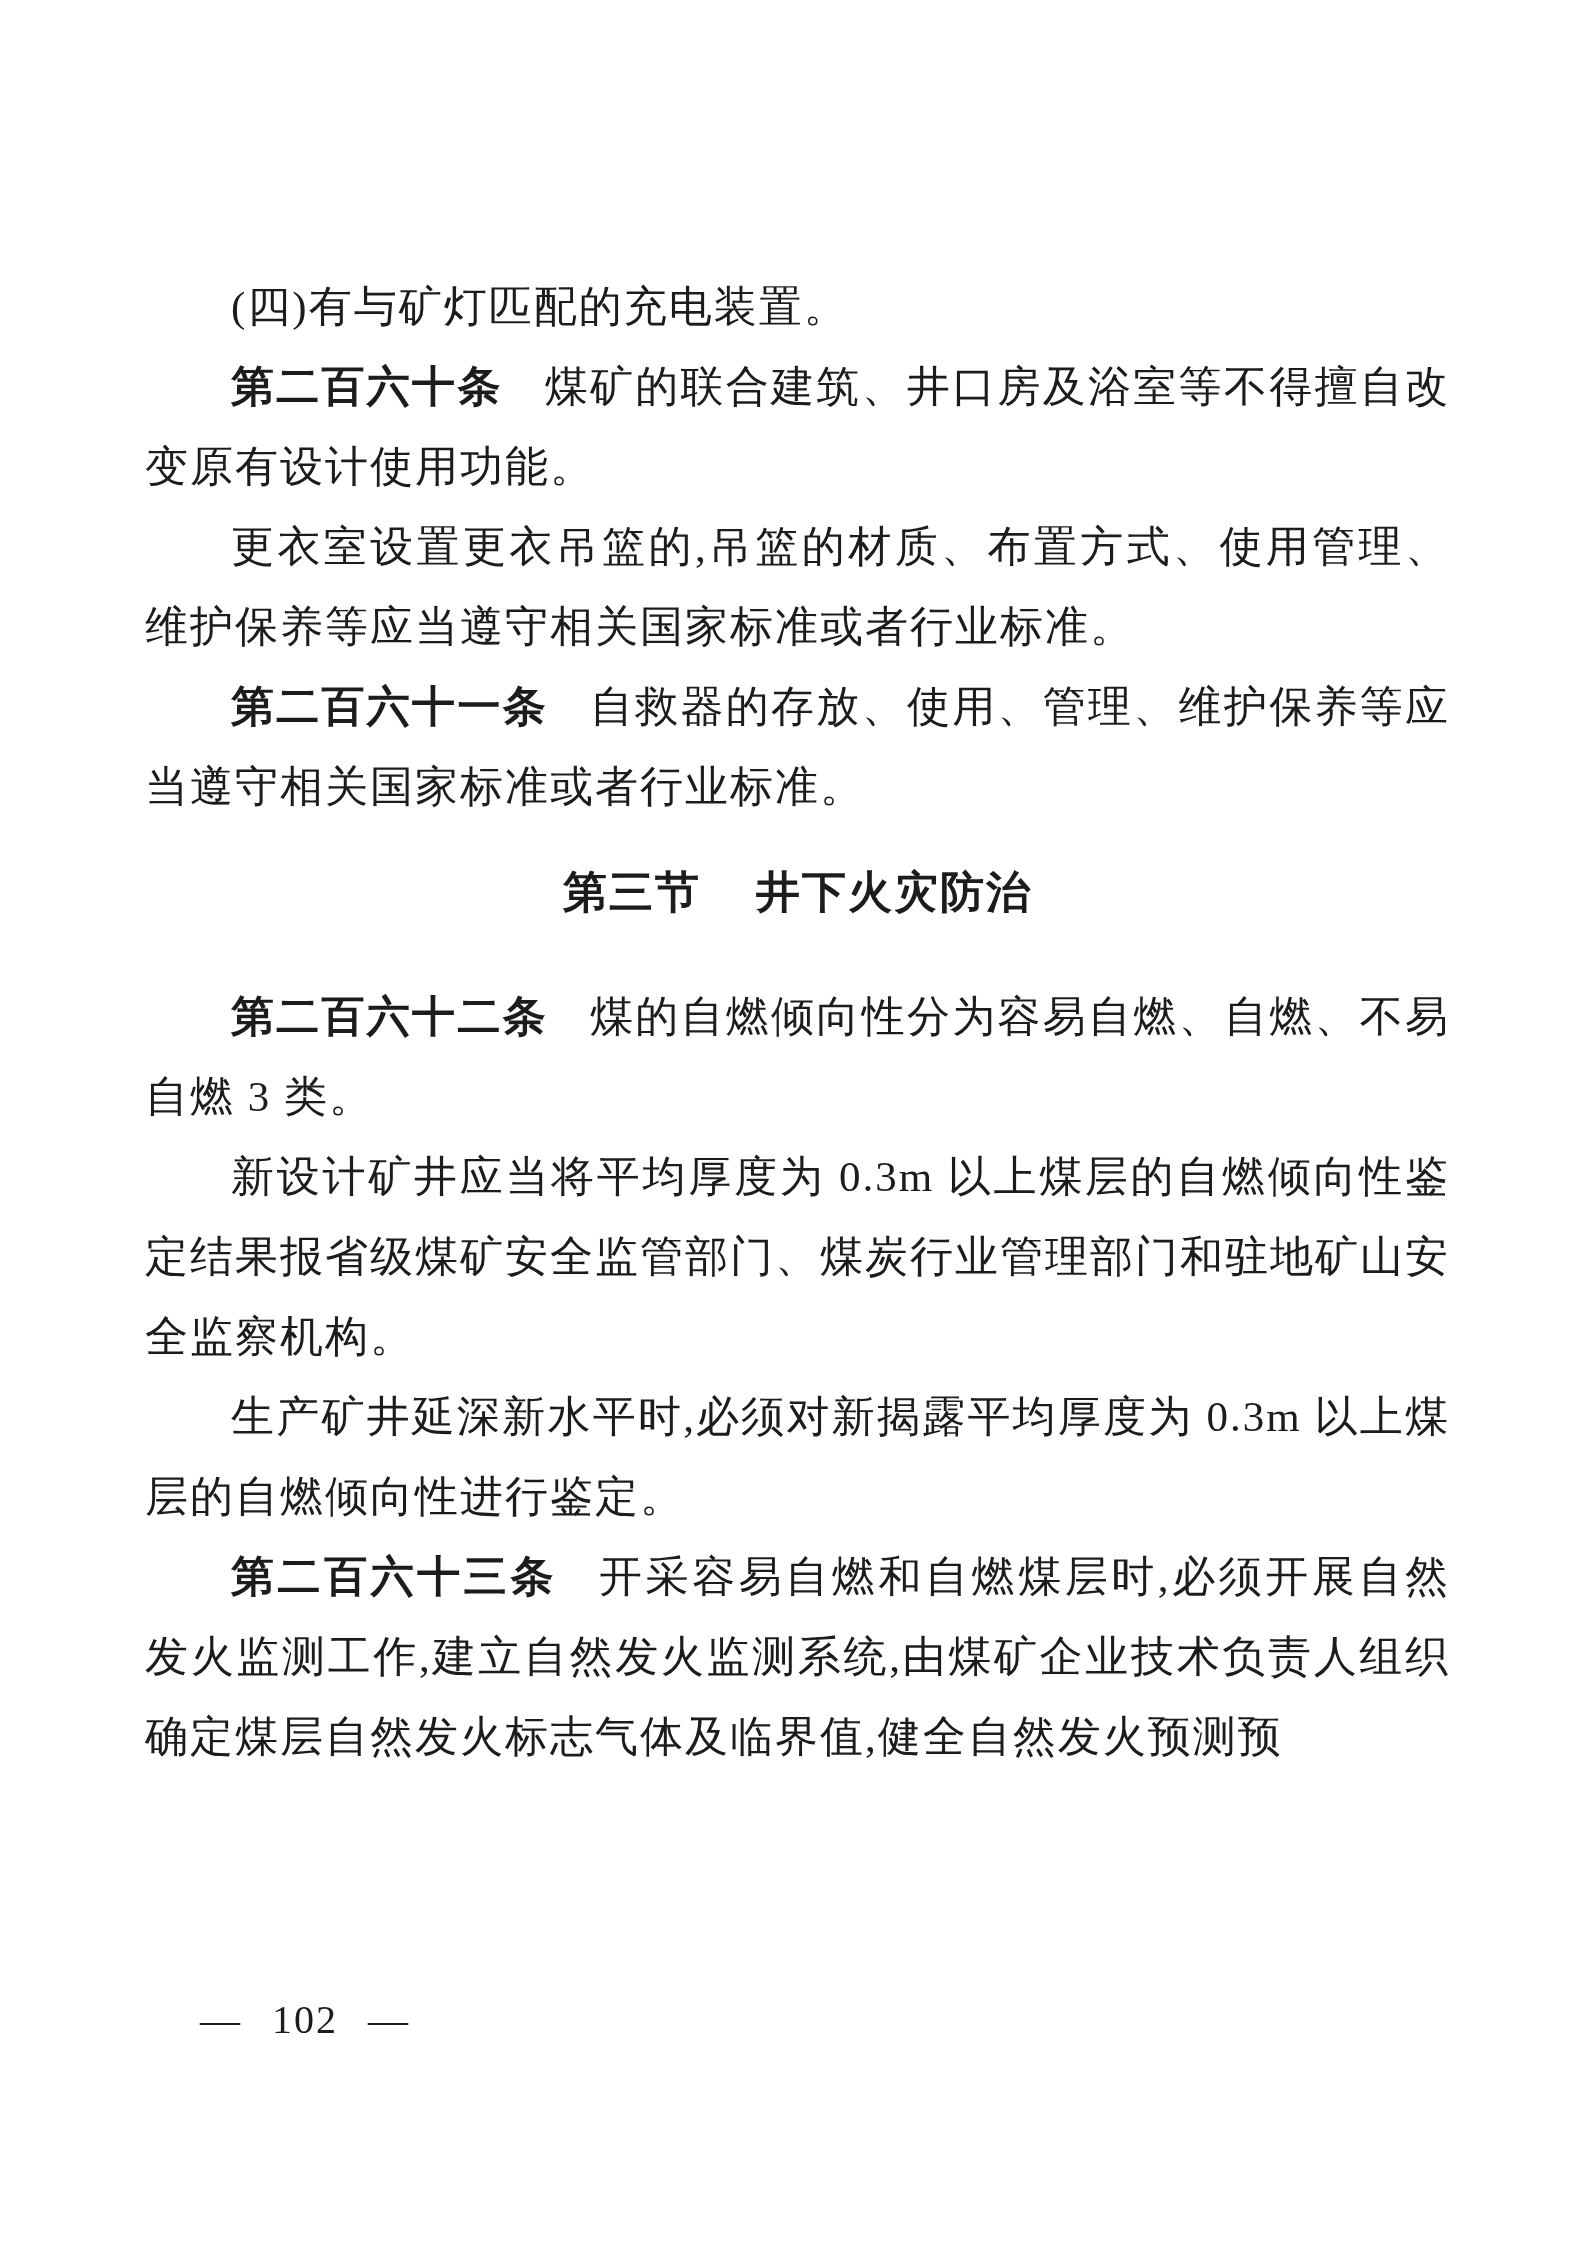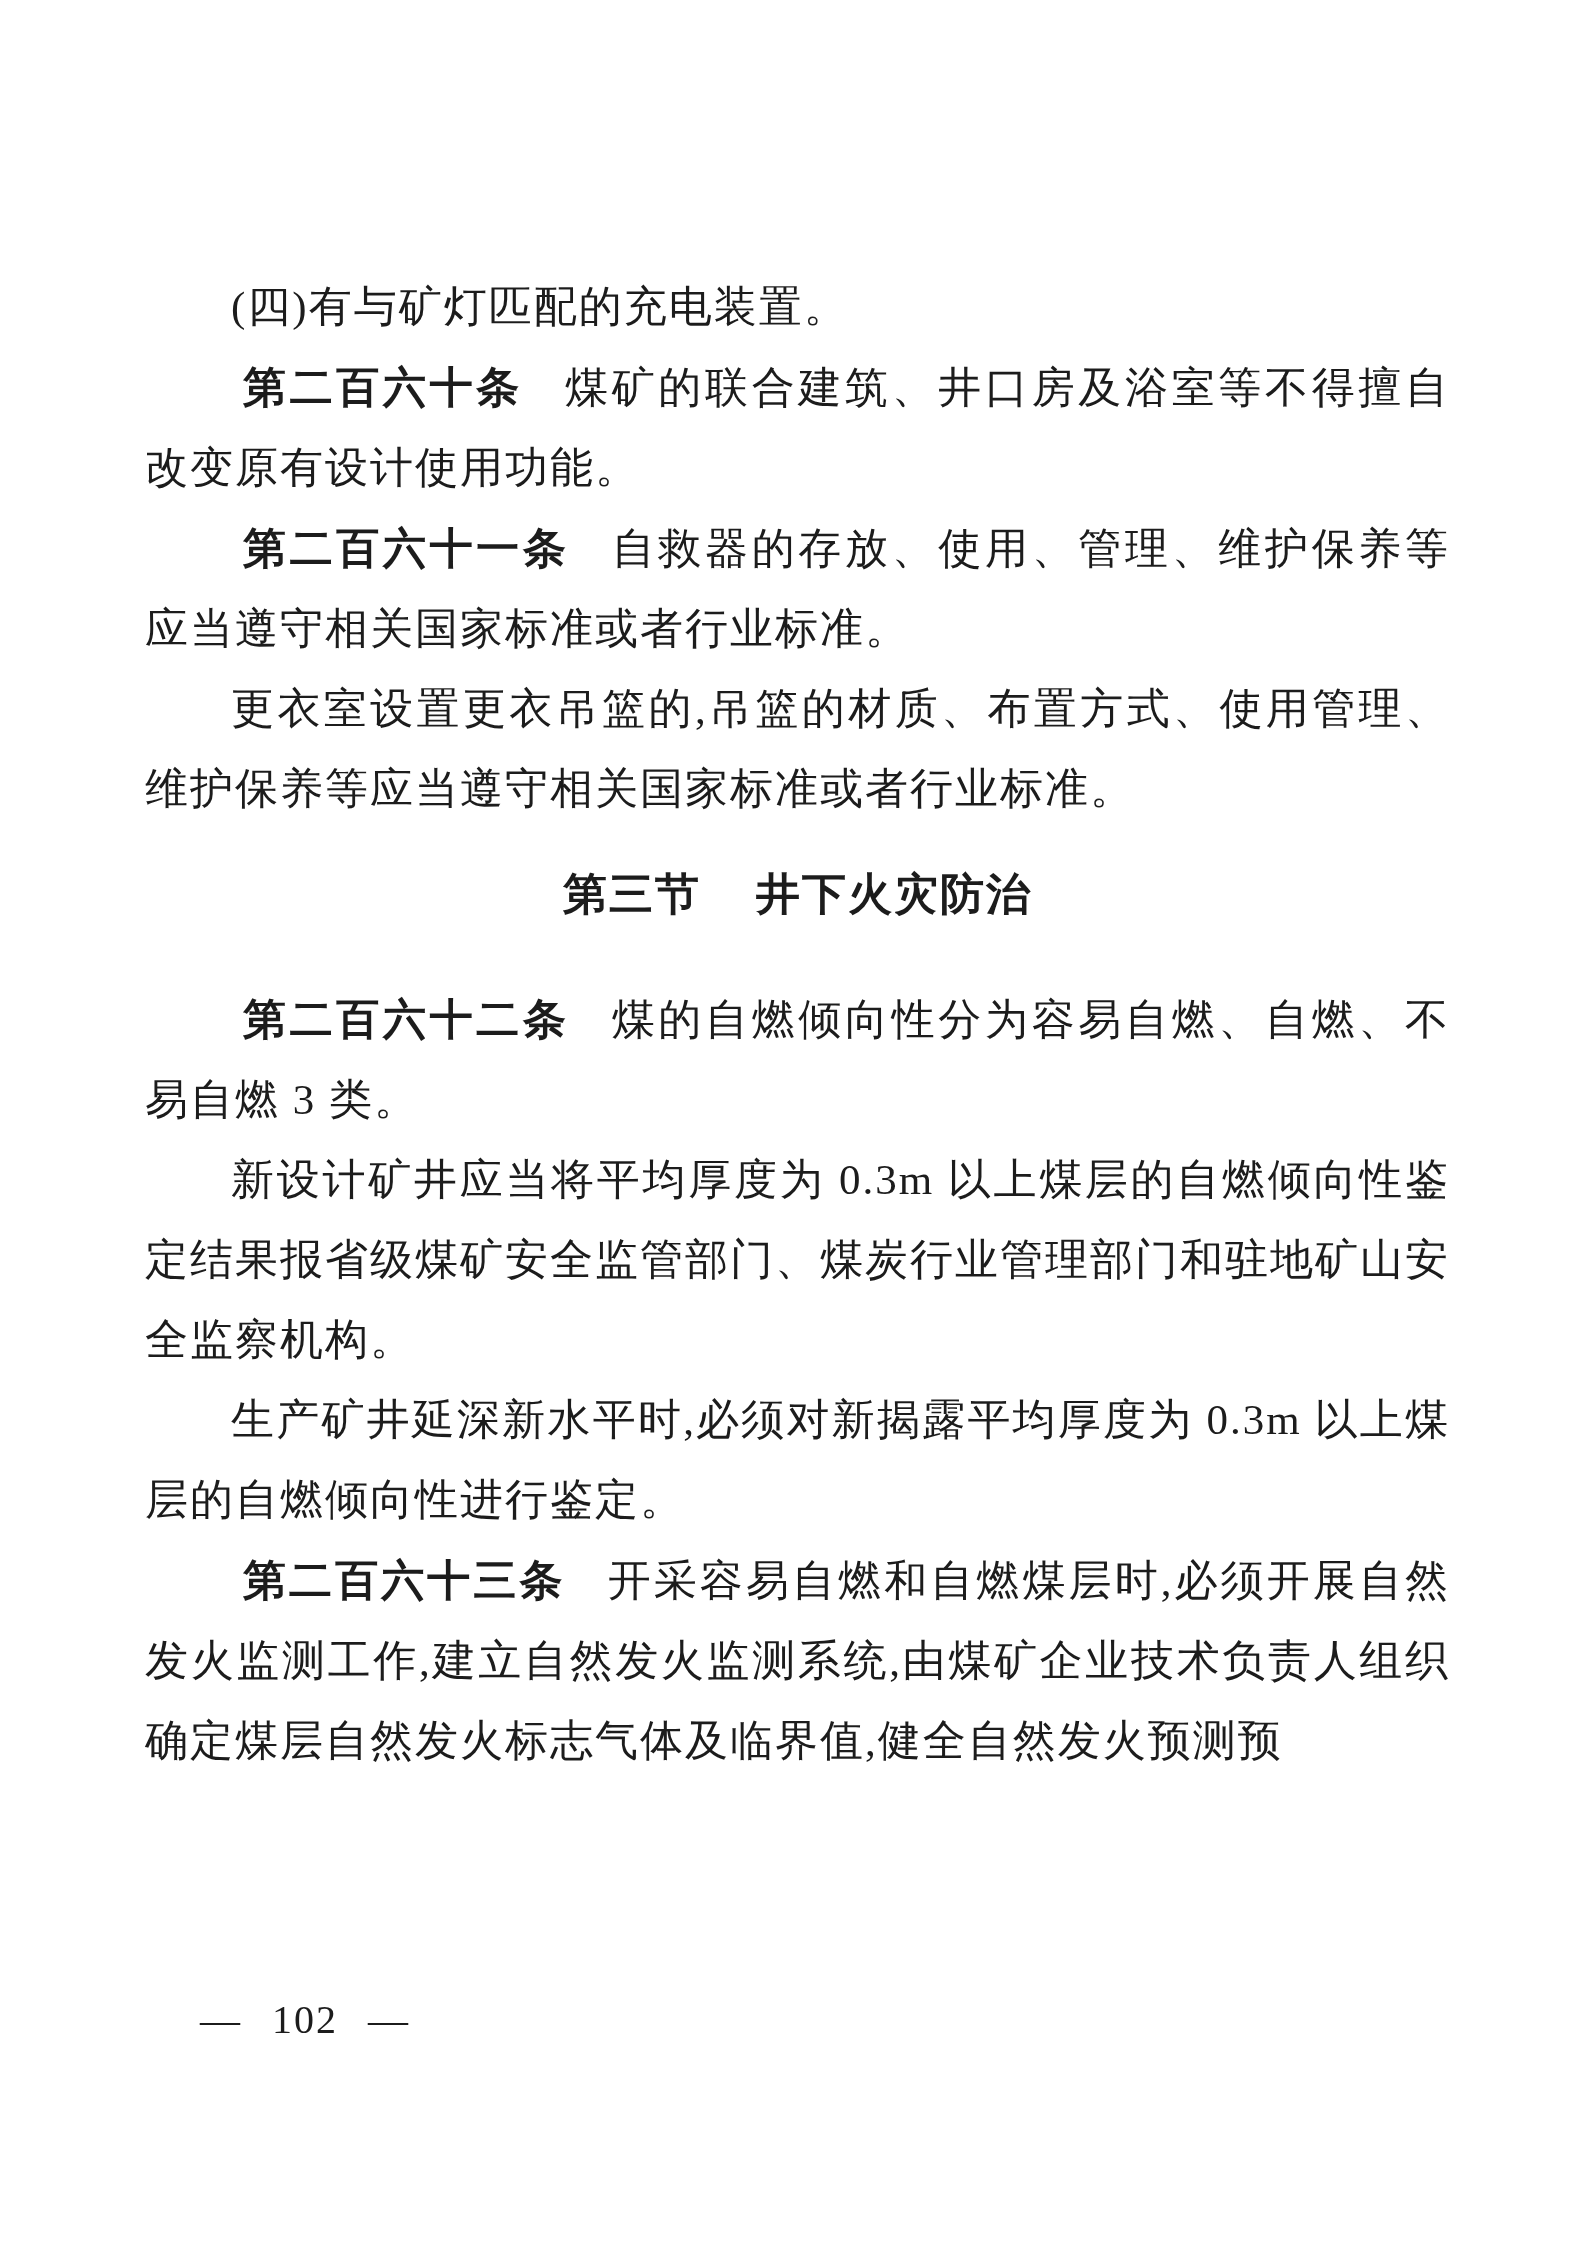--- a/index.html
+++ b/index.html
@@ -26,24 +26,23 @@
     margin: 0;
     font-size: 43px;
     line-height: 80px;
     letter-spacing: 2px;
     text-align: justify;
     text-justify: inter-ideograph;
     text-indent: 86px;
     color: #1c1c1c;
   }
   .article-num {
-    font-family: Liberation Sans, sans-serif;
+    font-family: Liberation Serif, serif;
     font-weight: 700;
     margin-right: 42px;
-    margin-left: 12px;
   }
   .section-heading {
     margin: 25px 0 45px 0;
     font-family: "Liberation Sans", "DejaVu Sans", sans-serif;
     font-weight: 700;
     font-size: 44px;
     line-height: 80px;
     text-align: center;
     letter-spacing: 2px;
     color: #1c1c1c;
@@ -72,25 +71,25 @@
 
     <p class="para">
       <span>(四)有与矿灯匹配的充电装置。</span>
     </p>
 
     <p class="para">
       <span class="article-num">第二百六十条</span><span>煤矿的联合建筑、井口房及浴室等不得擅自改变原有设计使用功能。</span>
     </p>
 
     <p class="para">
-      <span class="article-num">第二百六十一条</span><span>自救器的存放、使用、管理、维护保养等应当遵守相关国家标准或者行业标准。</span>
+      <span>更衣室设置更衣吊篮的,吊篮的材质、布置方式、使用管理、维护保养等应当遵守相关国家标准或者行业标准。</span>
     </p>
 
     <p class="para">
-      <span>更衣室设置更衣吊篮的,吊篮的材质、布置方式、使用管理、维护保养等应当遵守相关国家标准或者行业标准。</span>
+      <span class="article-num">第二百六十一条</span><span>自救器的存放、使用、管理、维护保养等应当遵守相关国家标准或者行业标准。</span>
     </p>
 
     <h2 class="section-heading">
       <span class="heading-label">第三节</span><span>井下火灾防治</span>
     </h2>
 
     <p class="para">
       <span class="article-num">第二百六十二条</span><span>煤的自燃倾向性分为容易自燃、自燃、不易自燃 3 类。</span>
     </p>
 

